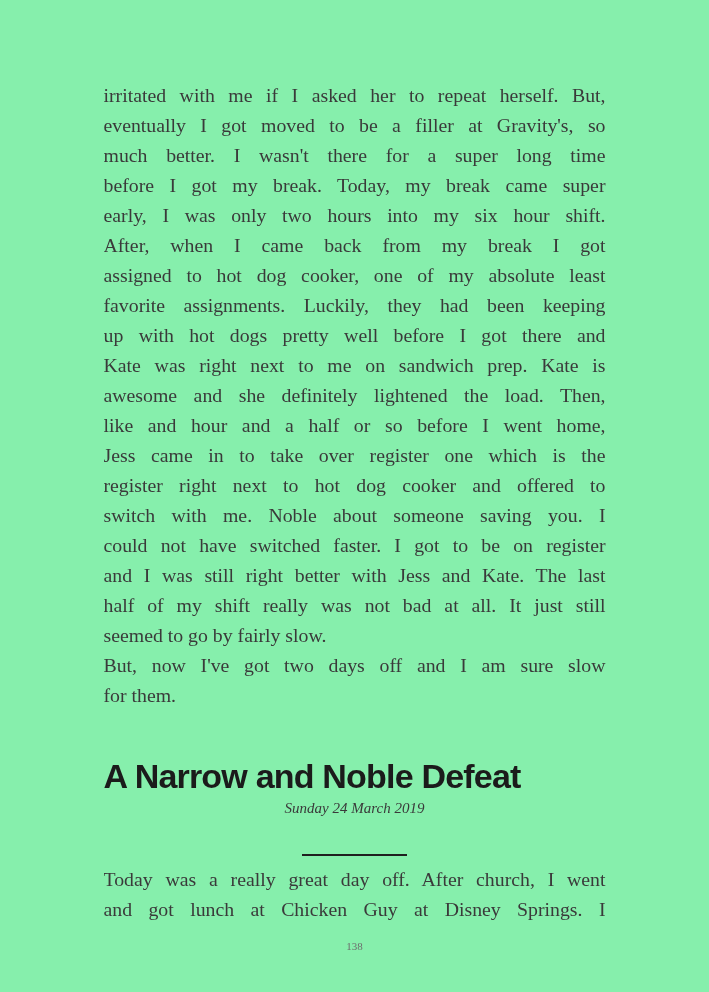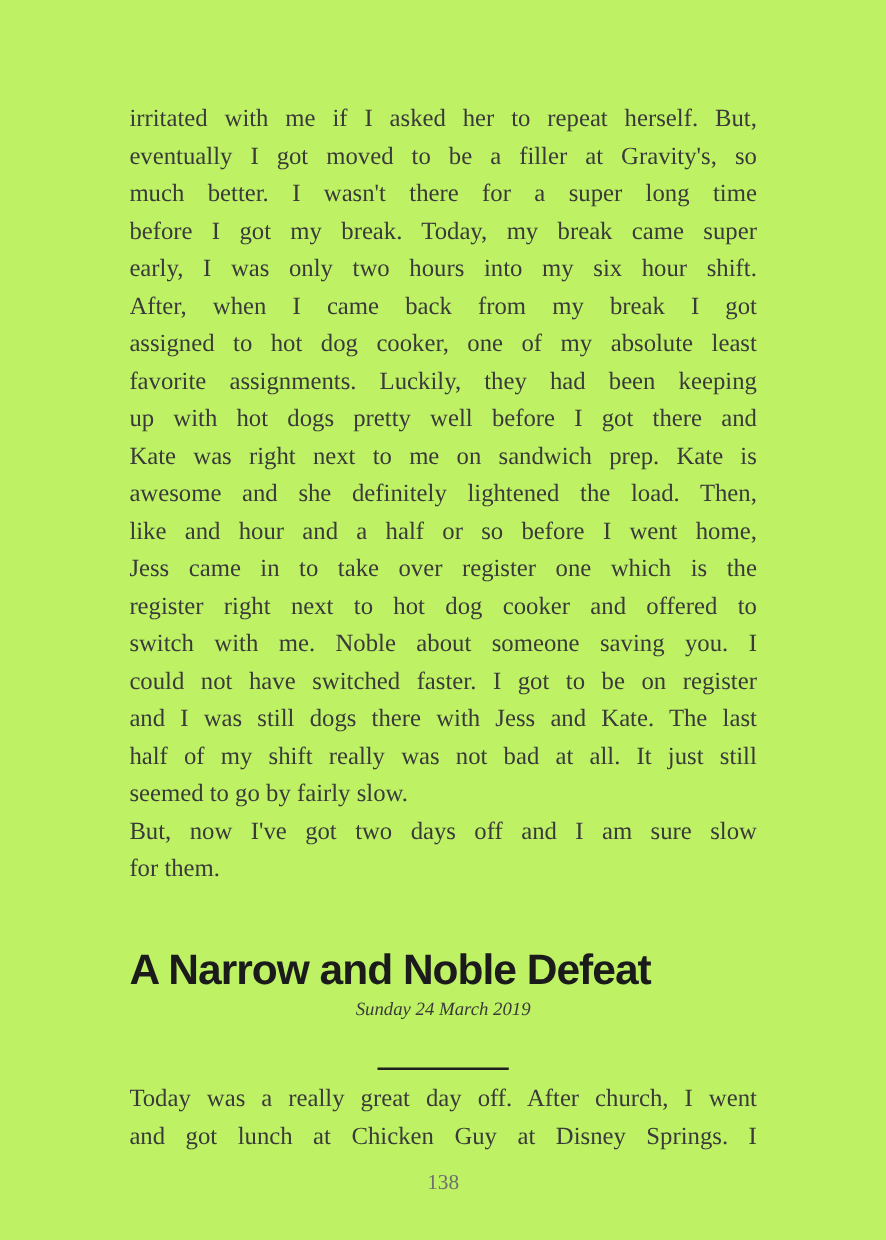--- a/index.html
+++ b/index.html
@@ -5,21 +5,21 @@
   html, body {
     margin: 0;
     padding: 0;
     background: #ffffff;
   }
   .page {
     position: relative;
     width: 709px;
     height: 992px;
     margin: 0 auto;
-    background: #bef264;
+    background: #86efac;
     overflow: hidden;
     font-family: "Liberation Serif", serif;
   }
   .content {
     width: 502px;
     margin: 0 auto;
     padding-top: 80px;
   }
   .line {
     font-family: "Liberation Serif", serif;
@@ -60,21 +60,21 @@
     border-top: 2px solid #1f1f1f;
     margin: 36px auto 8px auto;
   }
   .footer {
     position: absolute;
     left: 0;
     right: 0;
     bottom: 38px;
     text-align: center;
     font-family: "Liberation Serif", serif;
-    font-size: 17px;
+    font-size: 11px;
     line-height: 16px;
     color: #6e6e6e;
   }
 </style>
 </head>
 <body>
 
 <div class="page">
   <div class="content">
 
@@ -88,21 +88,21 @@
         <div class="line">assigned to hot dog cooker, one of my absolute least</div>
         <div class="line">favorite assignments. Luckily, they had been keeping</div>
         <div class="line">up with hot dogs pretty well before I got there and</div>
         <div class="line">Kate was right next to me on sandwich prep. Kate is</div>
         <div class="line">awesome and she definitely lightened the load. Then,</div>
         <div class="line">like and hour and a half or so before I went home,</div>
         <div class="line">Jess came in to take over register one which is the</div>
         <div class="line">register right next to hot dog cooker and offered to</div>
         <div class="line">switch with me. Noble about someone saving you. I</div>
         <div class="line">could not have switched faster. I got to be on register</div>
-        <div class="line">and I was still dogs there with Jess and Kate. The last</div>
+        <div class="line">and I was still right better with Jess and Kate. The last</div>
         <div class="line">half of my shift really was not bad at all. It just still</div>
         <div class="line nojust">seemed to go by fairly slow.</div>
         <div class="line">But, now I've got two days off and I am sure slow</div>
         <div class="line nojust">for them.</div>
       </div>
 
     <div class="entry-title">A Narrow and Noble Defeat</div>
 
     <div class="entry-date">Sunday 24 March 2019</div>
 

